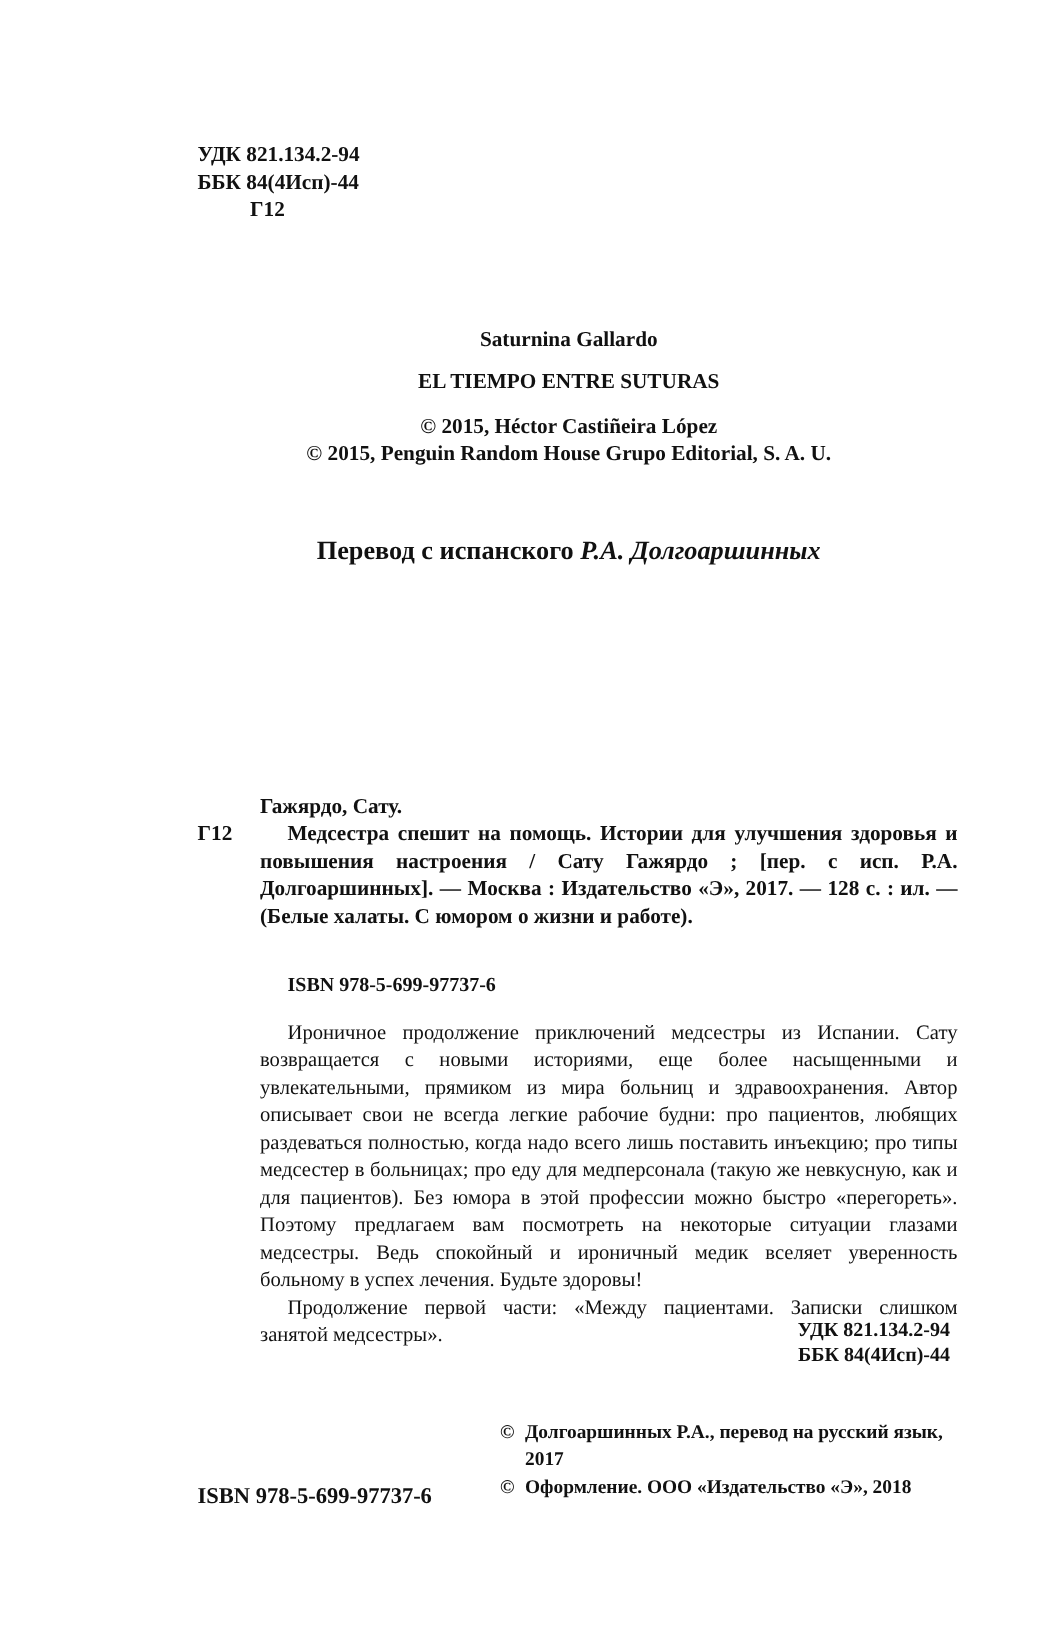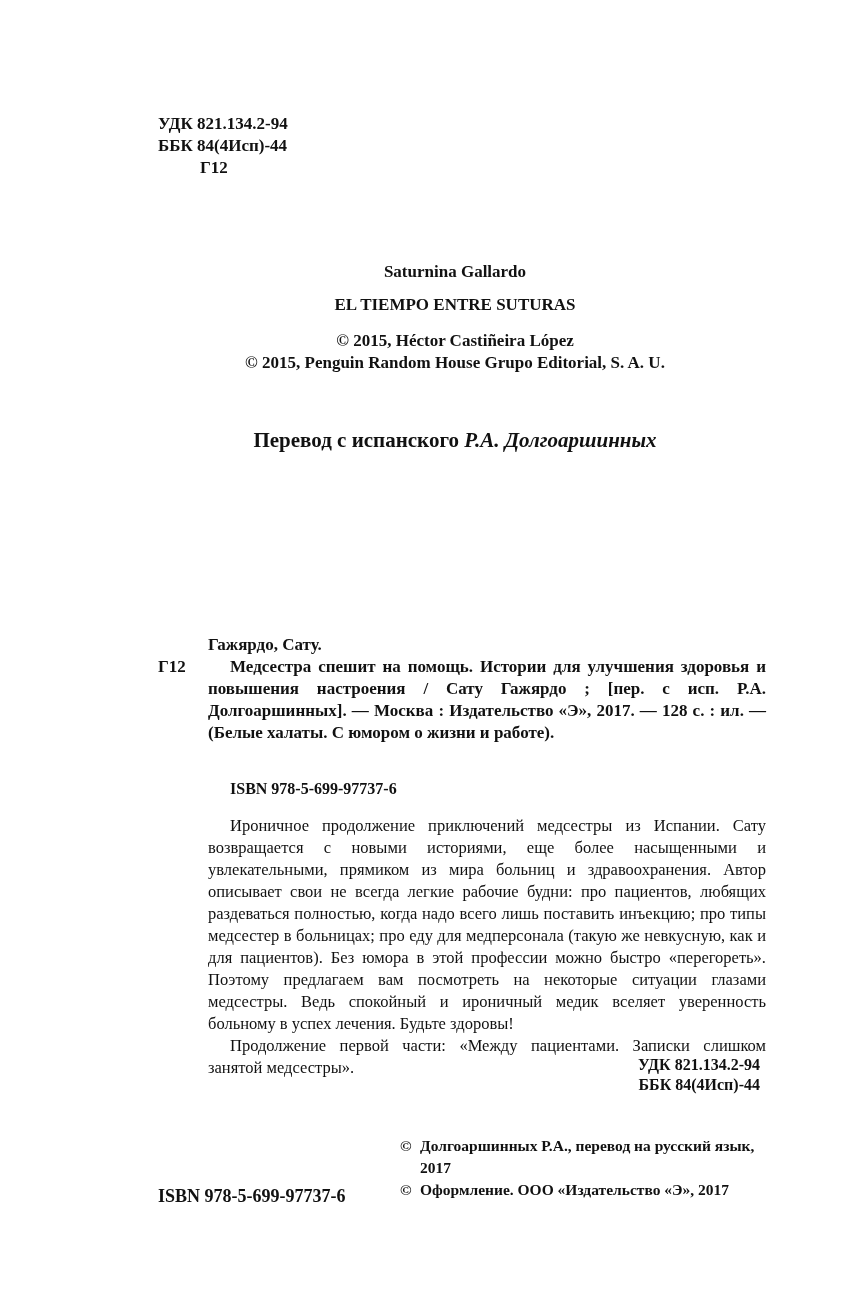--- a/index.html
+++ b/index.html
@@ -76,15 +76,15 @@
   <div>ББК 84(4Исп)-44</div>
 </div>
 
 <div class="abs isbn-big">ISBN 978-5-699-97737-6</div>
 
 <div class="abs rights">
   <div class="item">
     <span class="sym">©</span><span>Долгоаршинных Р.А., перевод на русский язык, 2017</span>
   </div>
   <div class="item">
-    <span class="sym">©</span><span>Оформление. ООО «Издательство «Э», 2017</span>
+    <span class="sym">©</span><span>Оформление. ООО «Издательство «Э», 2018</span>
   </div>
 </div>
 
 </body></html>

